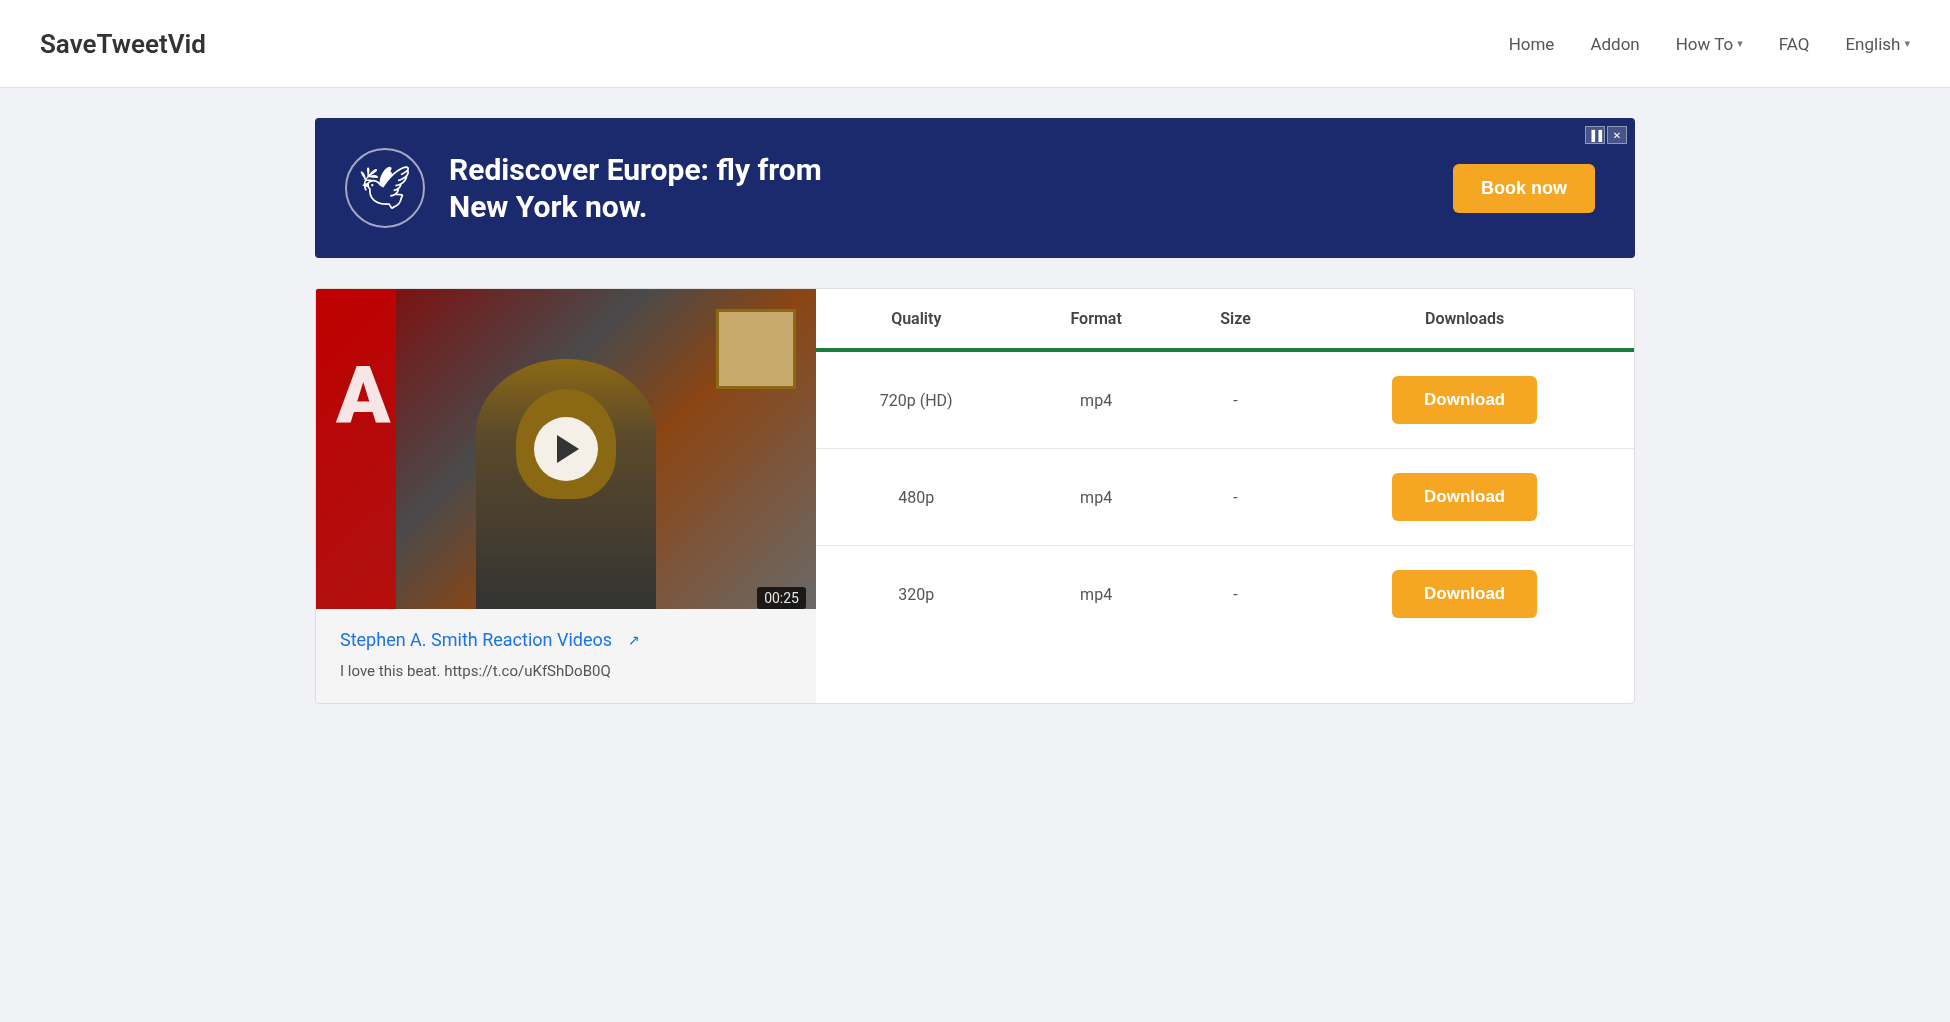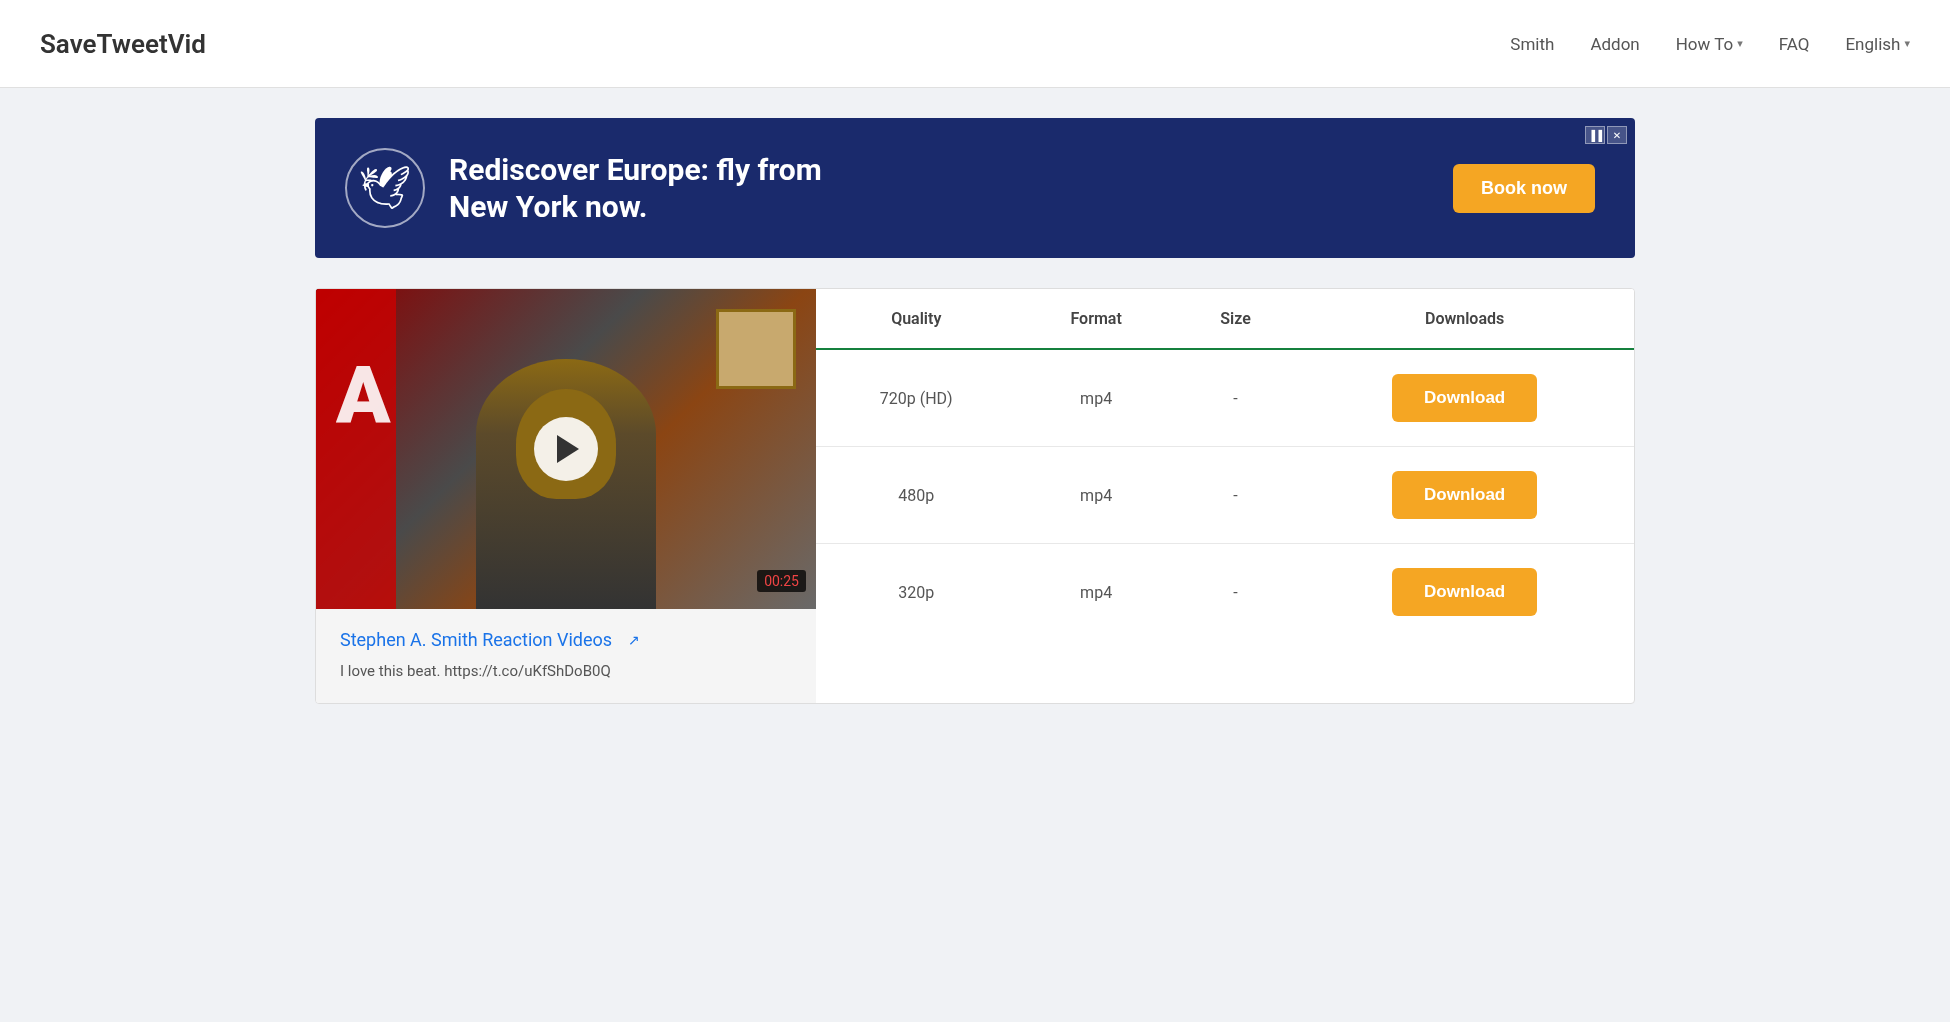--- a/index.html
+++ b/index.html
@@ -241,24 +241,24 @@
     .play-icon {
       width: 0;
       height: 0;
       border-top: 14px solid transparent;
       border-bottom: 14px solid transparent;
       border-left: 22px solid #333;
       margin-left: 4px;
     }
     .duration-badge {
       position: absolute;
-      bottom: 17px;
+      bottom: 0;
       right: 10px;
       background: rgba(0,0,0,0.75);
-      color: #ef4444;
+      color: #e5e5e5;
       font-size: 14px;
       padding: 3px 7px;
       border-radius: 3px;
     }
 
     .video-info {
       padding: 20px 24px;
     }
     .video-title-link {
       color: #1a73e8;
@@ -287,21 +287,21 @@
     .downloads-table {
       width: 100%;
       border-collapse: collapse;
     }
     .downloads-table th {
       font-size: 16px;
       font-weight: 600;
       color: #444;
       text-align: center;
       padding: 20px 16px;
-      border-bottom: 2px solid #15803d;
+      border-bottom: 4px solid #15803d;
       background: #fff;
     }
     .downloads-table td {
       text-align: center;
       padding: 24px 16px;
       font-size: 16px;
       color: #555;
       border-bottom: 1px solid #e8e8e8;
       margin-top: 40px;
     }
@@ -319,21 +319,21 @@
       cursor: pointer;
       white-space: nowrap;
     }
   </style>
 </head>
 <body>
 
 <header class="header">
   <a class="logo" href="#">SaveTweetVid</a>
   <nav class="nav">
-    <a class="nav-item" href="#">Smith</a>
+    <a class="nav-item" href="#">Home</a>
     <a class="nav-item" href="#">Addon</a>
     <a class="nav-item" href="#">
       <span>How To</span>
       <span class="nav-dropdown-arrow">▾</span>
     </a>
     <a class="nav-item" href="#">FAQ</a>
     <a class="nav-item" href="#">
       <span>English</span>
       <span class="nav-dropdown-arrow">▾</span>
     </a>

